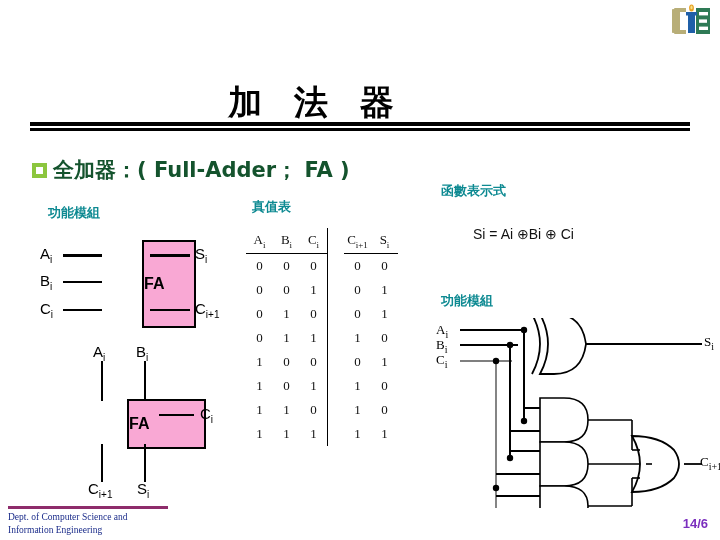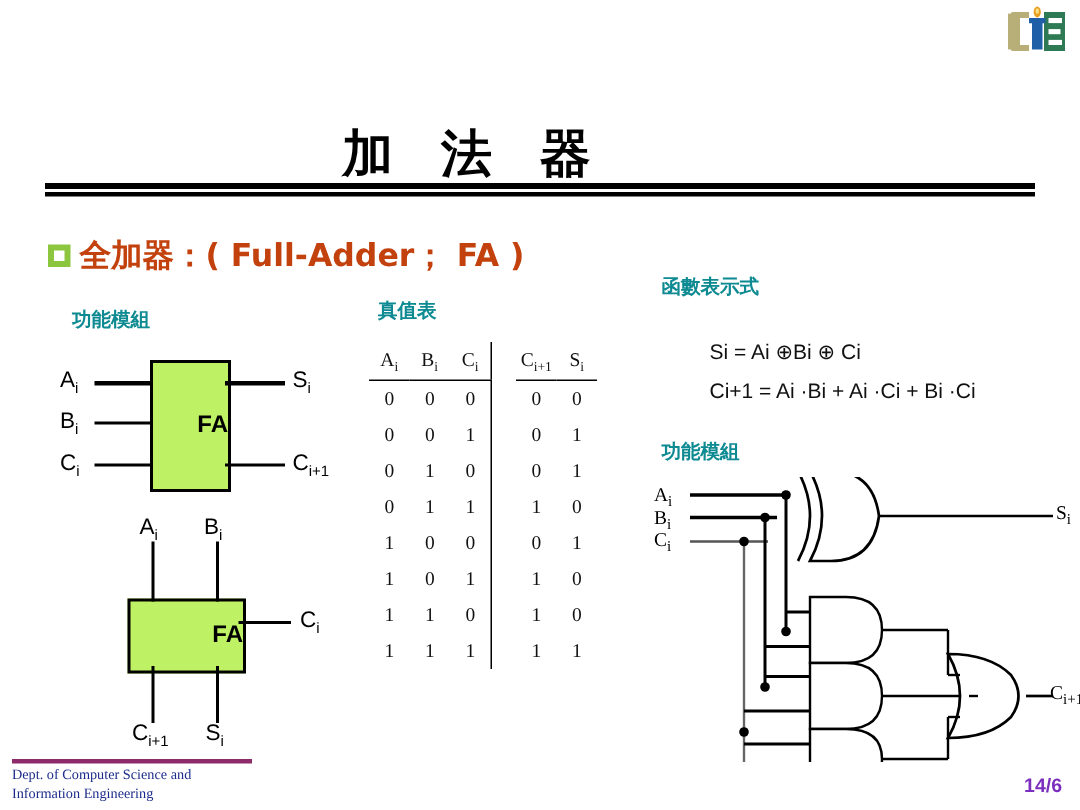--- a/index.html
+++ b/index.html
@@ -33,40 +33,40 @@
   .rule{position:absolute;left:30px;top:122px;width:660px;}
   .rule .r1{height:4px;background:#000;}
   .rule .r2{height:2px;background:#fff;}
   .rule .r3{height:3px;background:#000;}
 
   
   .bullet-row{position:absolute;left:32px;top:156px;display:flex;align-items:center;gap:6px;}
   .sq{width:15px;height:15px;border:4px solid #8CC63E;box-sizing:border-box;}
   .bullet-text{
     font-family:"DejaVu Sans","Liberation Sans",sans-serif;
-    font-size:21px;font-weight:bold;color:#c2410c;white-space:nowrap;
+    font-size:21px;font-weight:bold;color:#14532d;white-space:nowrap;
   }
 
   .sublabel{
     position:absolute;
     font-family:"DejaVu Sans", sans-serif;
     font-size:13px;font-weight:bold;color:#0E8A92;white-space:nowrap;
   }
   #lbl-module{left:48px;top:204px;}
   #lbl-truth{left:252px;top:198px;}
   #lbl-func{left:441px;top:182px;}
   #lbl-logic{left:441px;top:292px;}
 
   
   .diag{position:absolute;}
   .fa-box{
-    position:absolute;border:2px solid #000;background:#bef264;
-    display:flex;align-items:center;justify-content:flex-end;
-    font-family:"Liberation Sans", sans-serif;
-    font-weight:bold;font-size:16px;color:#000;
+    position:absolute;border:2px solid #000;background:#f9a8d4;
+    display:flex;align-items:center;justify-content:flex-start;
+    font-family:"Liberation Sans", sans-serif;
+    font-weight:bold;font-size:16px;color:#000;margin-left:42px;
   }
   .wire{position:absolute;background:#000;}
   .hw{height:2px;}
   .vw{width:2px;}
   .plabel{
     position:absolute;
     font-family:"Liberation Sans", sans-serif;
     font-size:15px;color:#000;white-space:nowrap;
   }
   .plabel sub{font-size:10px;}
@@ -275,21 +275,20 @@
             <td class="sep"></td>
             <td>1</td>
             <td>1</td>
           </tr>
         </tbody>
     </table>
   </div>
 
   <div class="eqs">
     <div>Si = Ai ⊕Bi ⊕ Ci</div>
-    <div>Ci+1 = Ai ·Bi + Ai ·Ci + Bi ·Ci</div>
   </div>
 
   <div class="circuit">
     <svg width="284" height="190" viewBox="0 0 284 190" xmlns="http://www.w3.org/2000/svg">
       <g fill="none" stroke="#000" stroke-width="2.2">
 
         <line x1="24" y1="12" x2="88" y2="12"></line>
 
         <line x1="24" y1="27" x2="82" y2="27"></line>
       </g>

